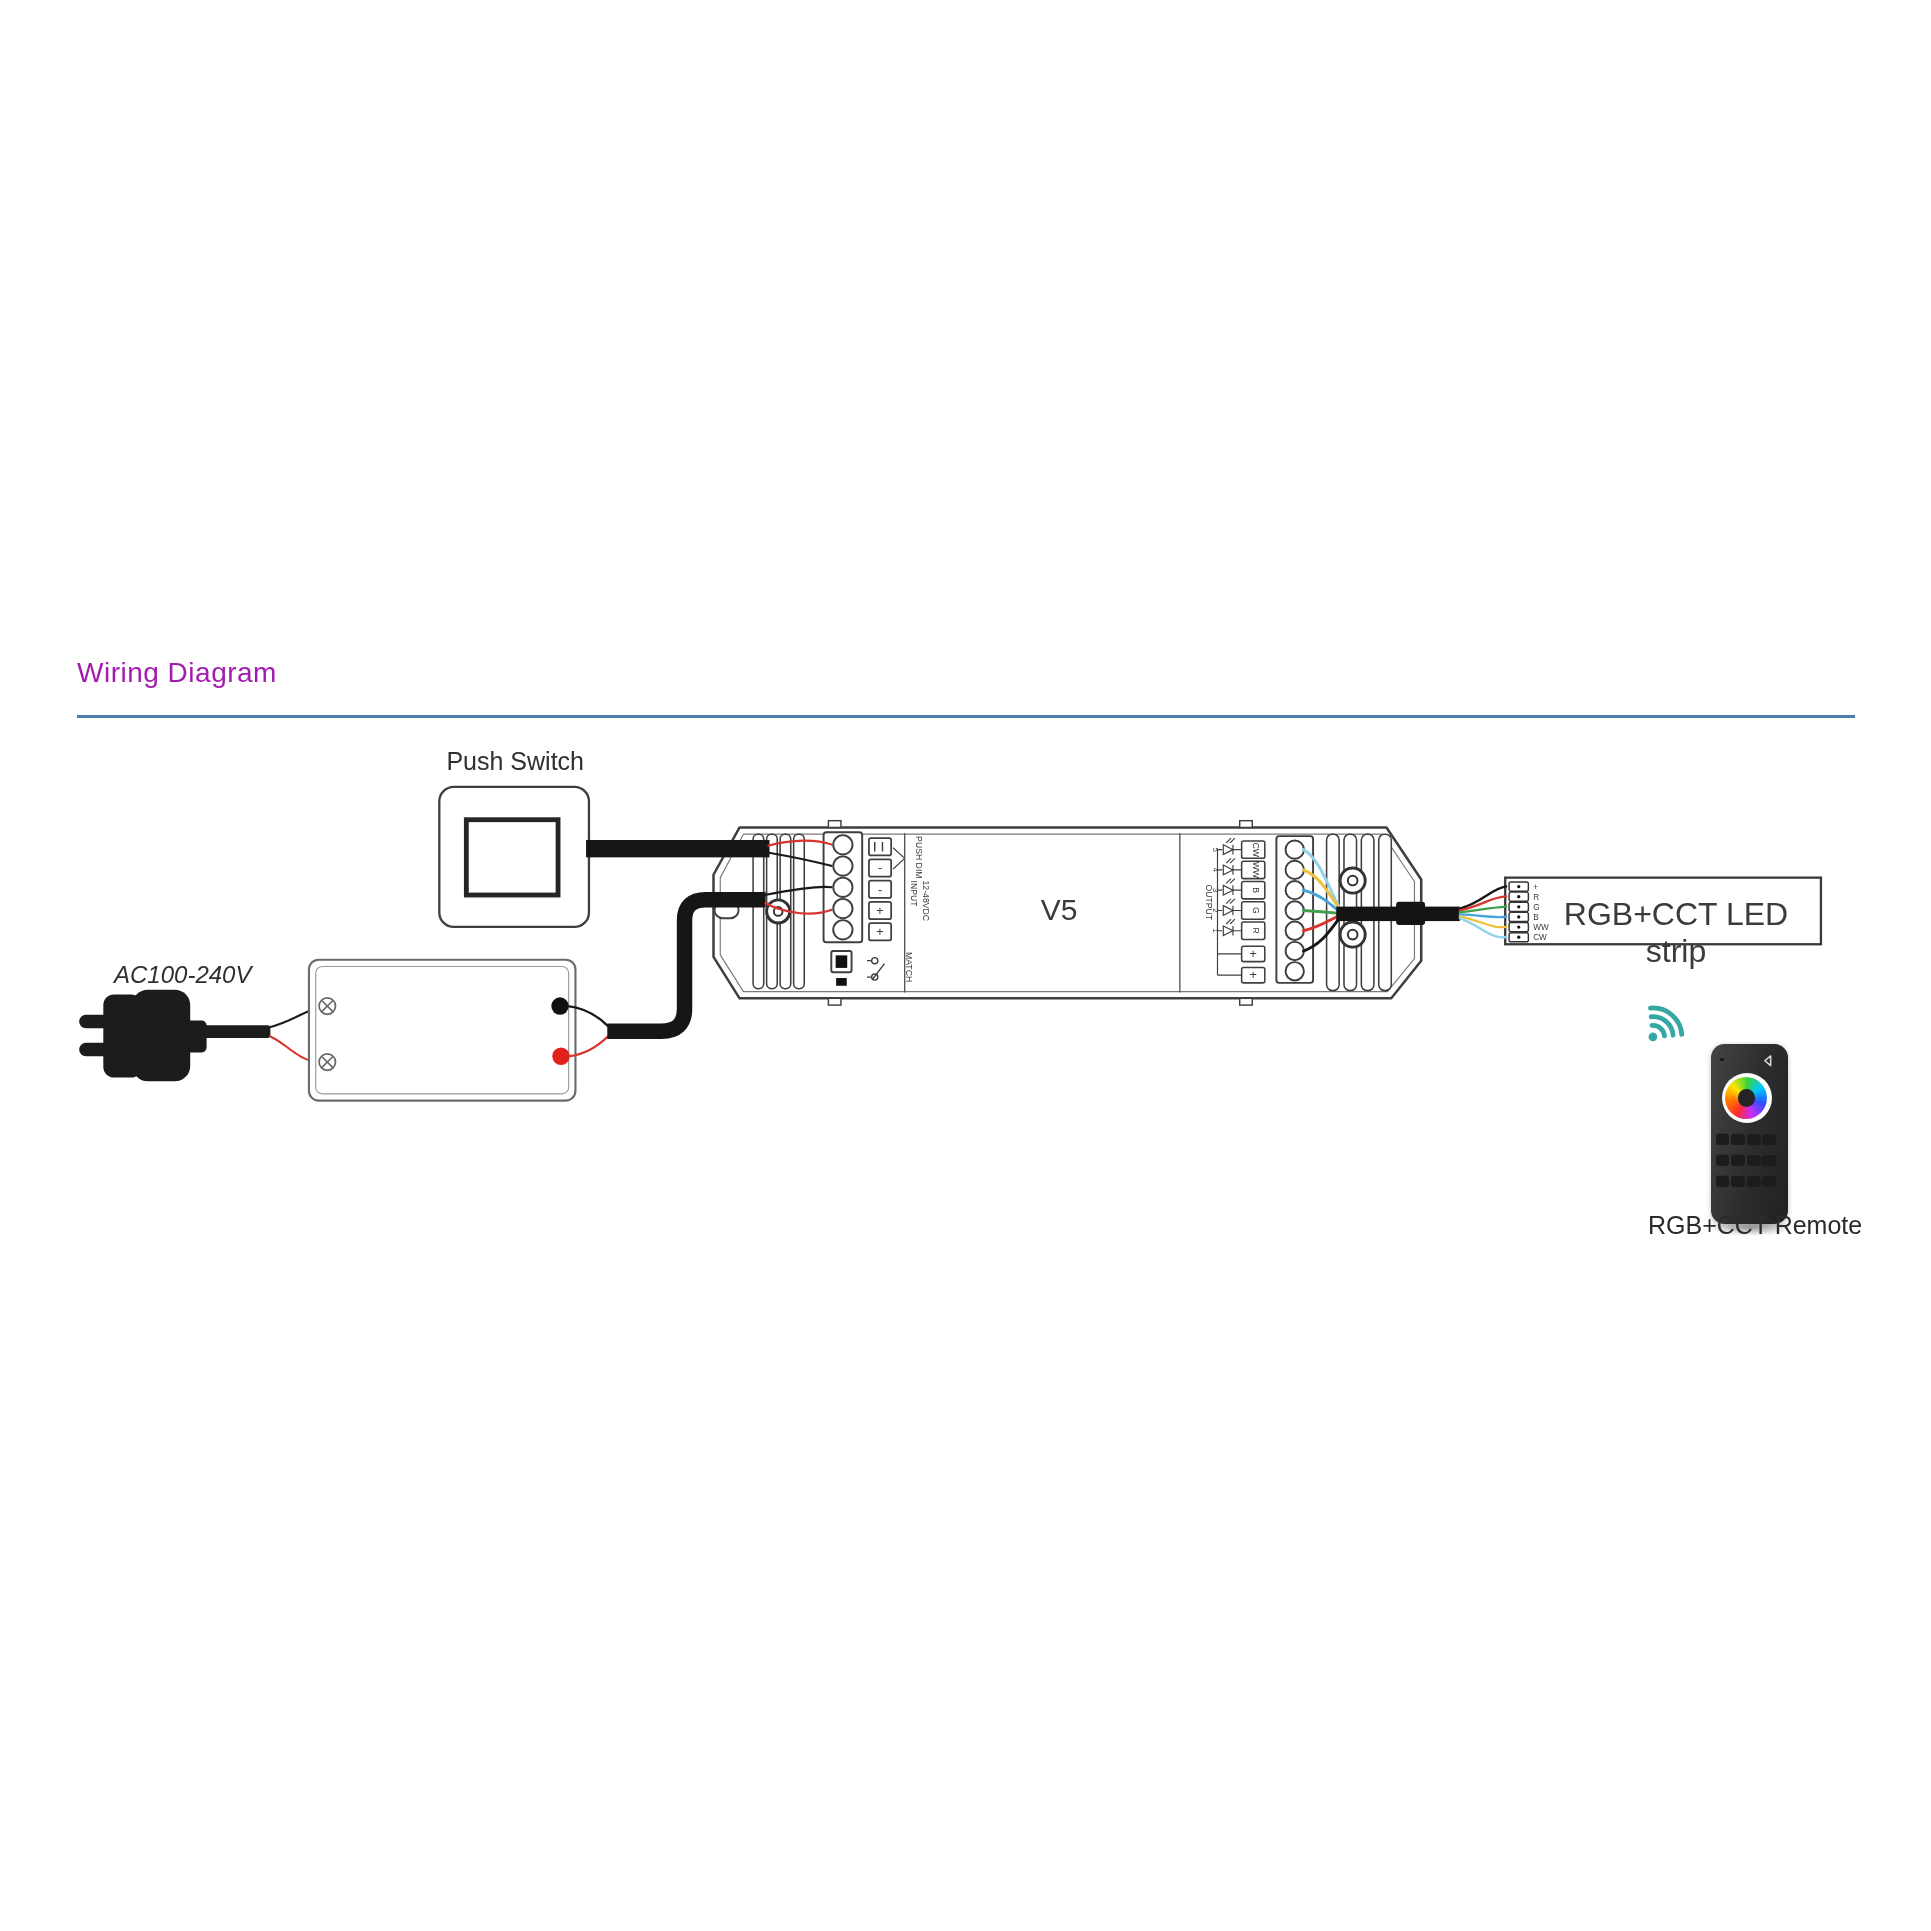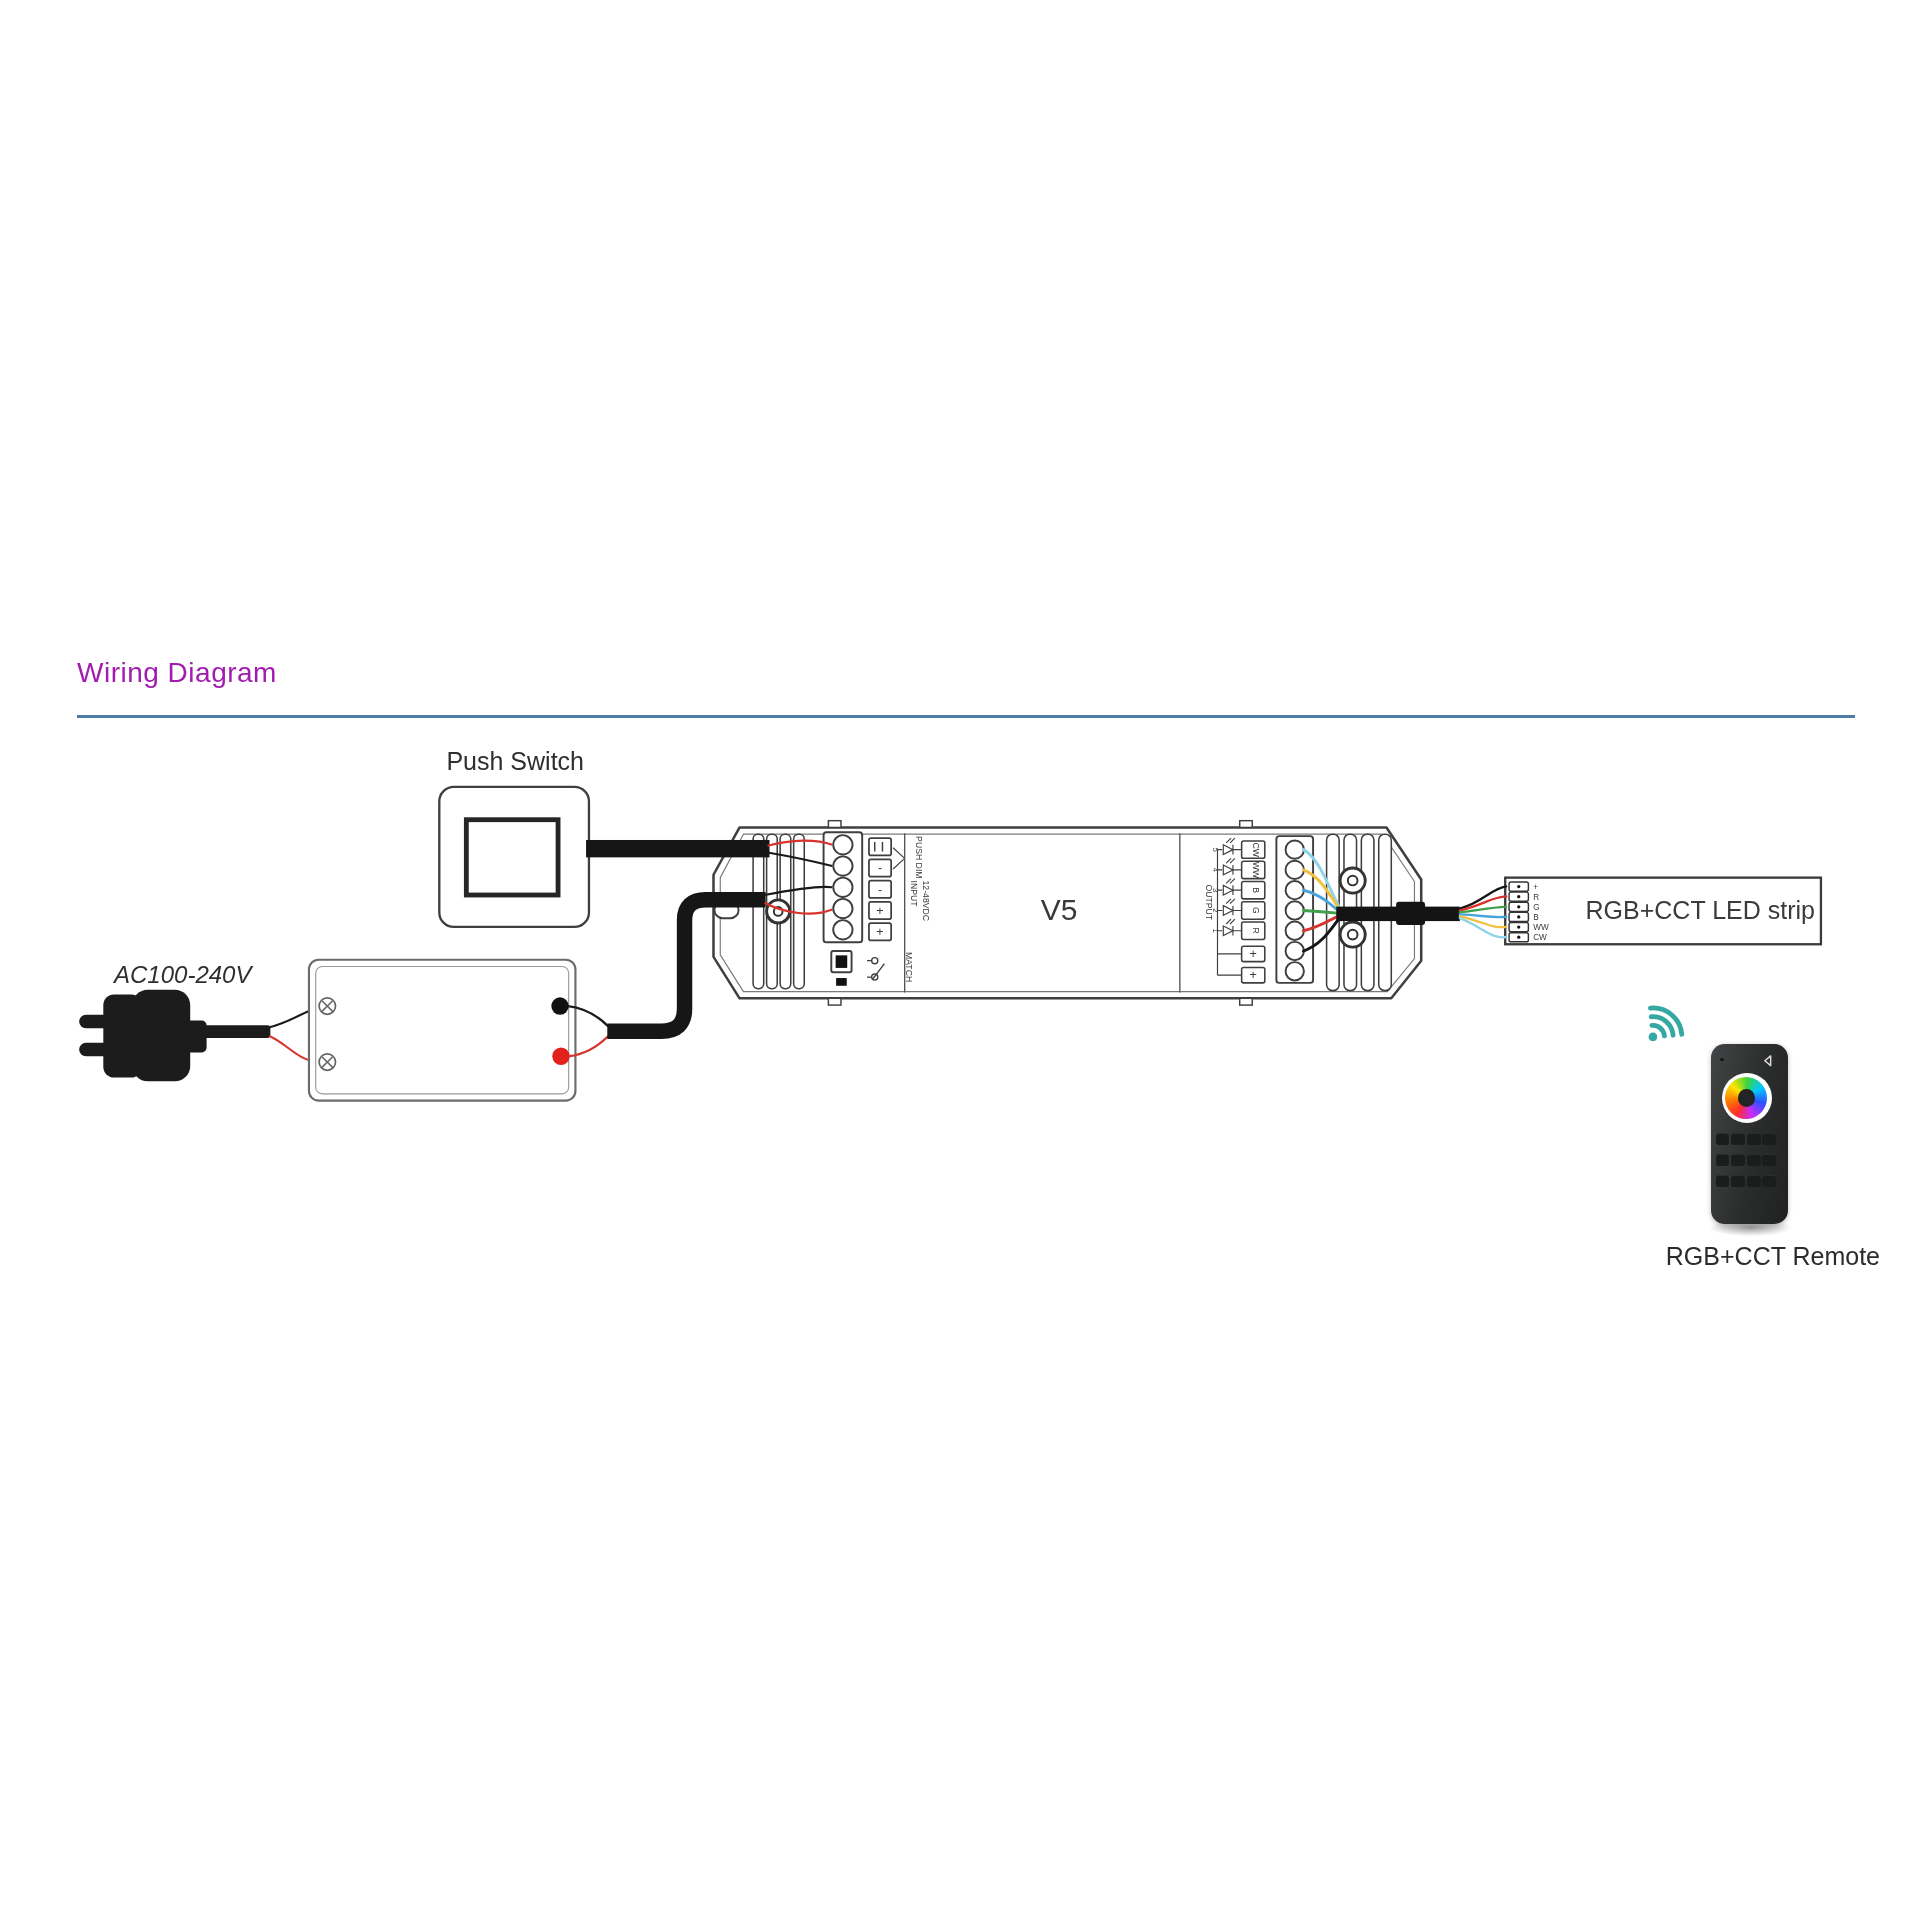--- a/index.html
+++ b/index.html
@@ -5,22 +5,22 @@
   html,body{margin:0;padding:0;background:#ffffff;}
   #canvas{position:relative;width:1931px;height:1931px;background:#ffffff;overflow:hidden;
           font-family:"Liberation Sans", sans-serif;}
   .abs{position:absolute;}
   .lbl{color:#2f2f2f;font-family:"Liberation Sans", sans-serif;}
   #page-title{left:77px;top:657px;font-size:28px;color:#a21caf;letter-spacing:0.5px;}
   #title-underline{left:77px;top:715px;width:1778px;height:2.9px;background:#4E7CA8;}
   #push-switch-label{left:430px;top:747px;width:154px;text-align:right;font-size:25px;}
   #ac-label{left:114px;top:961px;font-size:24px;font-style:italic;}
   #psu-text{left:352px;top:991px;font-size:24px;line-height:30px;color:#3b3b3b;}
-  #strip-label{left:1537px;top:896px;width:278px;text-align:right;font-size:25px;color:#3b3b3b;}
-  #remote-label{left:1648px;top:1242px;width:232px;text-align:right;font-size:25px;color:#2b2b2b;}
+  #strip-label{left:1537px;top:896px;width:278px;text-align:center;font-size:32px;color:#3b3b3b;}
+  #remote-label{left:1648px;top:1211px;width:232px;text-align:left;font-size:25px;color:#2b2b2b;}
   svg text{font-family:"Liberation Sans", sans-serif;fill:#3a3a3a;}
   .t-rot{font-size:9px;}
   .t-num{font-size:8px;}
   .t-sign{font-size:13px;}
   .t-pin{font-size:8.5px;}
   .t-v5{font-size:31px;}
   
   #remote-body{left:1711px;top:1044px;width:77px;height:180px;border-radius:13.5px;
     background:linear-gradient(100deg,#434445,#2b2c2c 55%,#202122);
     box-shadow:0 1.9px 4.8px rgba(0,0,0,0.25);}

